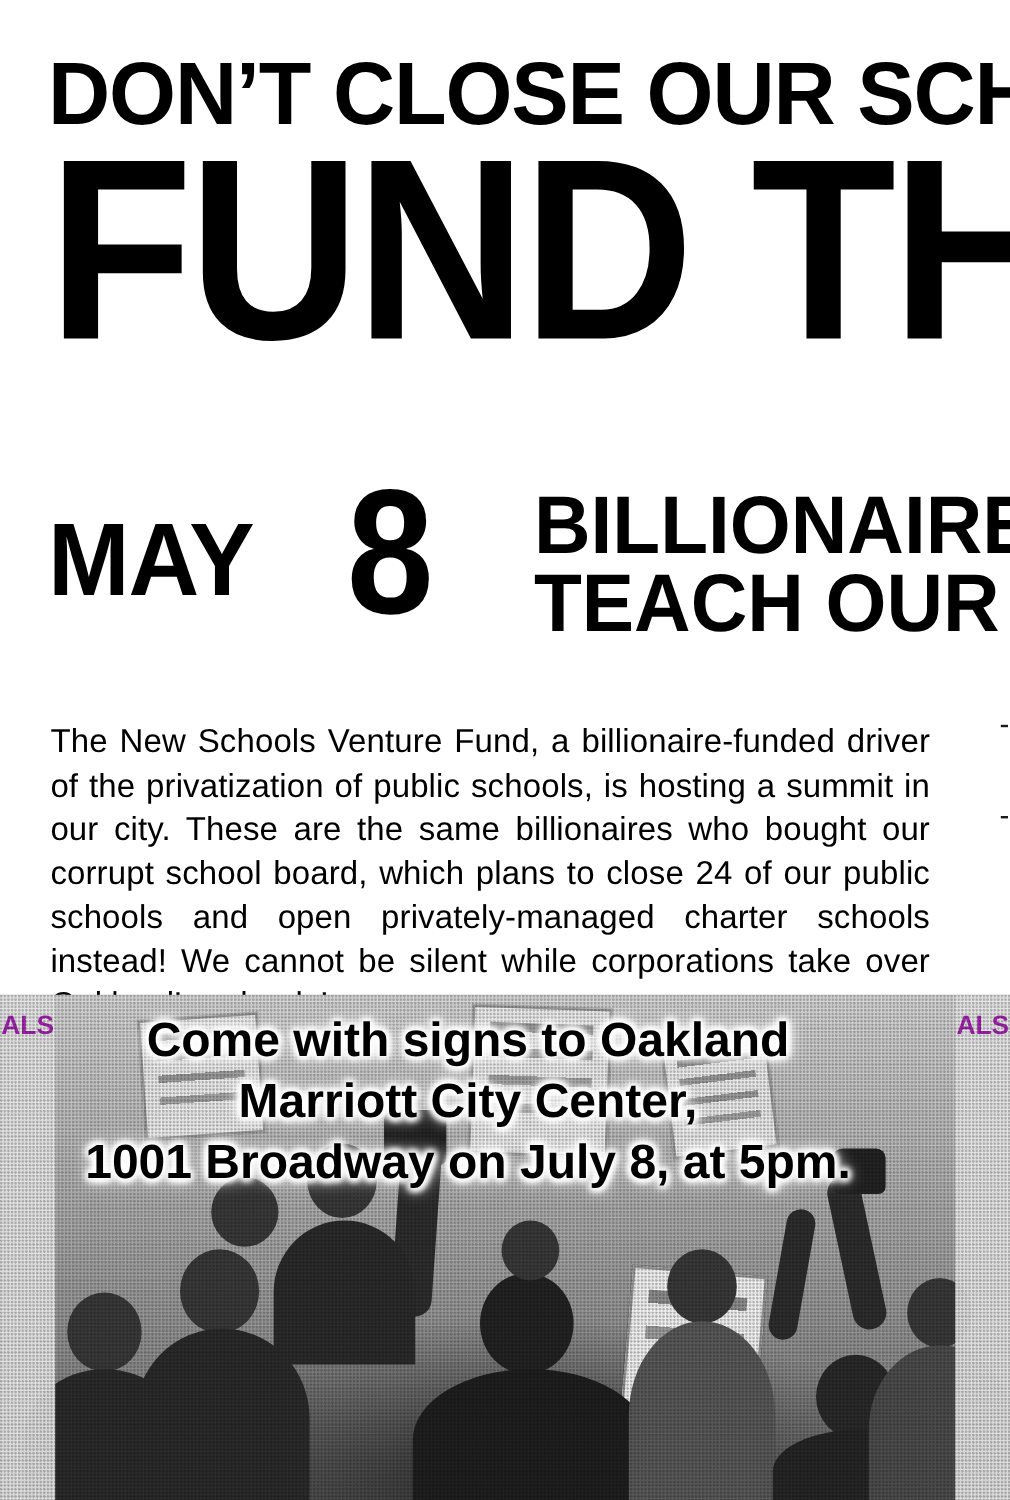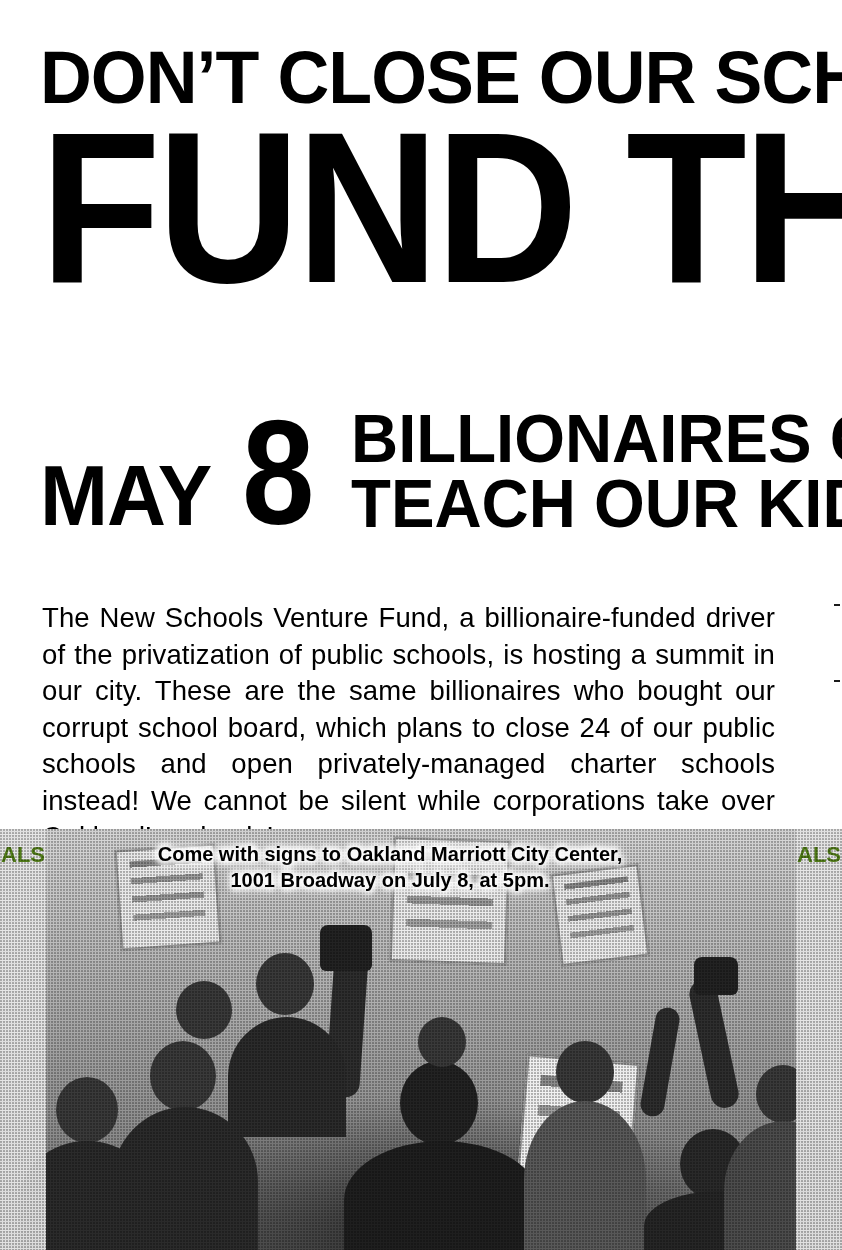--- a/index.html
+++ b/index.html
@@ -53,21 +53,22 @@
     white-space: nowrap;
   }
 
   
   .date-row {
     position: absolute;
     left: 40px;
     top: 400px;
     width: 762px;
     display: flex;
-    align-items: flex-end;
+    align-items: center;
+    gap: 47px;
   }
   .date-may {
     font-family: "Liberation Sans Narrow", "Liberation Sans", sans-serif;
     font-weight: 700;
     font-size: 86px;
     line-height: 0.95;
     letter-spacing: -1px;
     white-space: nowrap;
     transform: scaleX(0.95);
     transform-origin: left top;
@@ -190,37 +191,37 @@
     background: #e9e9e9;
     opacity: 0.95;
   }
   .banner-left { left: 0; }
   .banner-right { right: 0; }
   .banner-text {
     position: absolute;
     font-family: "Liberation Sans Narrow", "Liberation Sans", sans-serif;
     font-weight: 700;
     font-size: 22px;
-    color: #4d7c0f;
+    color: #a21caf;
     line-height: 1.6;
     text-align: center;
     width: 100%;
     top: 8px;
   }
 
   
   .caption {
     position: absolute;
     left: 46px;
     top: 842px;
     width: 688px;
     text-align: center;
     font-family: "Liberation Sans Narrow", "Liberation Sans", sans-serif;
     font-weight: 700;
-    font-size: 20px;
+    font-size: 40px;
     line-height: 1.28;
     color: #000;
     text-shadow:
       0 0 7px #fff, 0 0 7px #fff, 0 0 12px #fff, 0 0 16px #fff,
       2px 0 6px #fff, -2px 0 6px #fff, 0 2px 6px #fff, 0 -2px 6px #fff;
   }
 
   
   .edge-mark {
     position: absolute;

